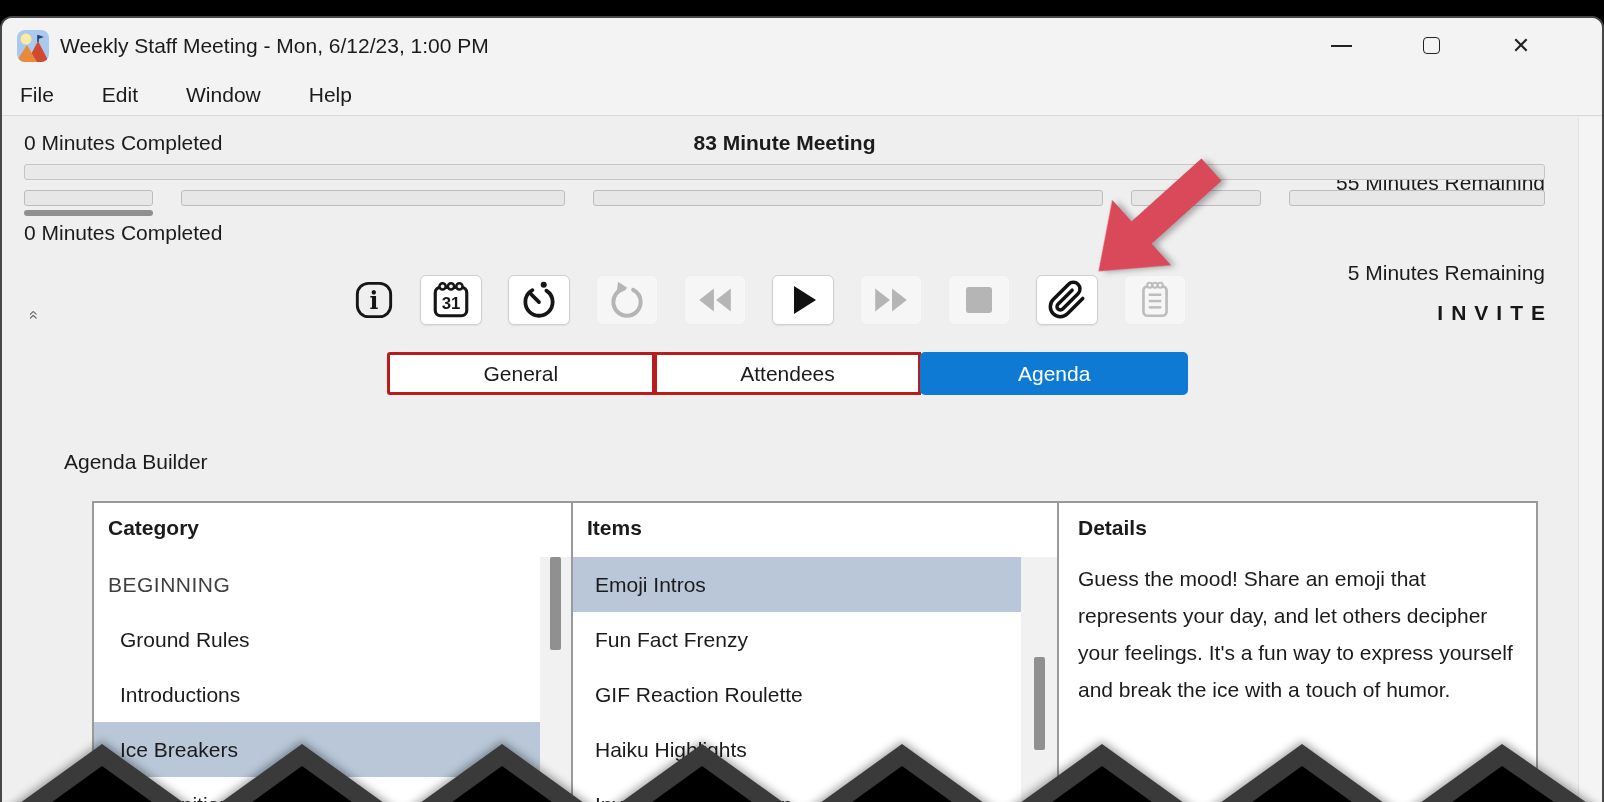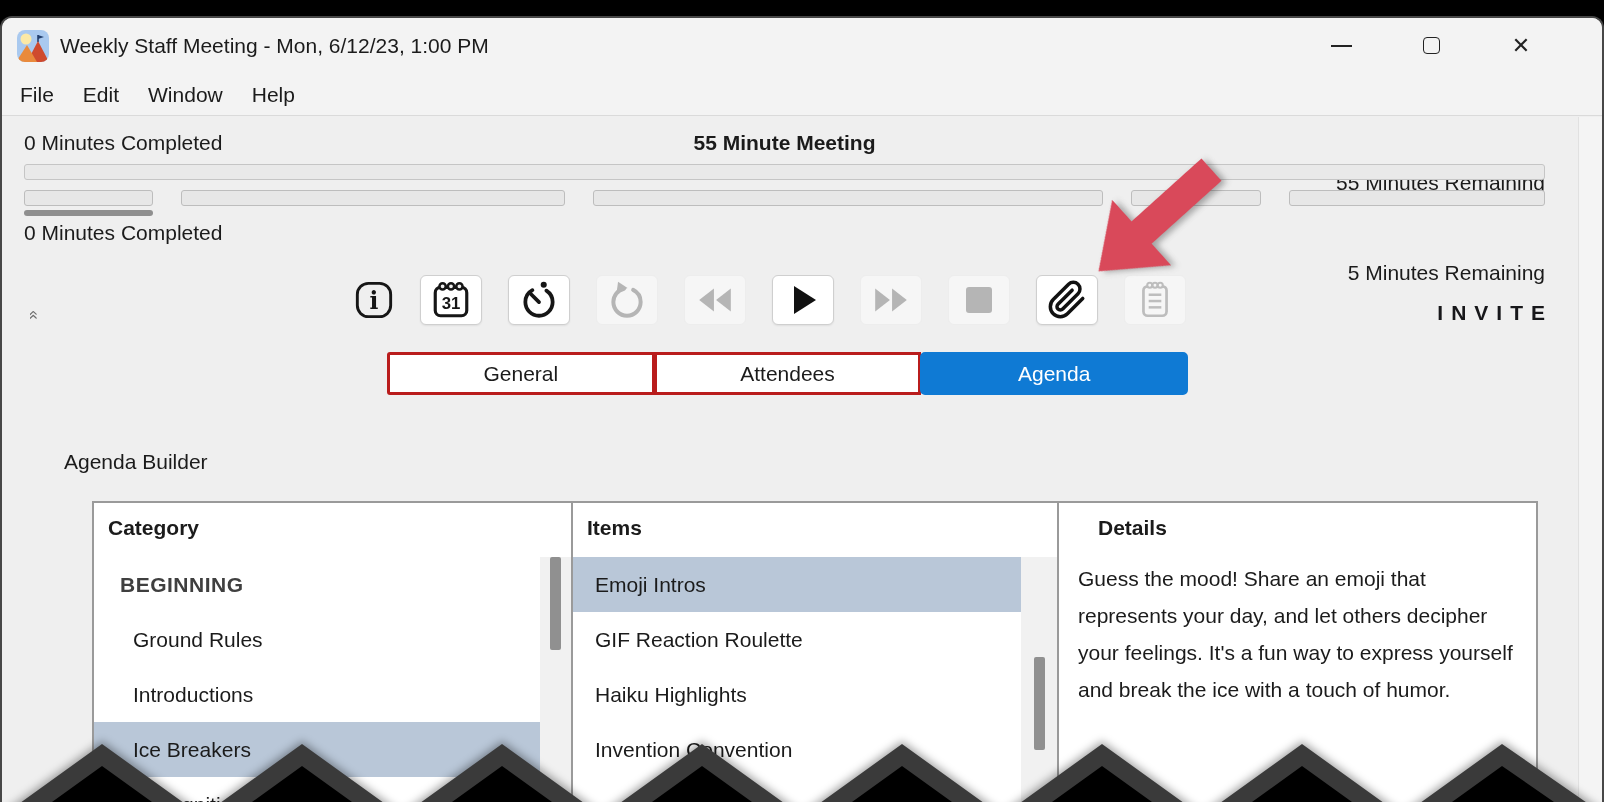--- a/index.html
+++ b/index.html
@@ -14,21 +14,21 @@
   .appicon { position:absolute; left:14px; top:11px; width:34px; height:34px; }
   .wtitle { position:absolute; left:58px; top:0; height:56px; line-height:56px; font-size:21px; }
   .win-btn { position:absolute; top:1px; width:58px; height:53px; display:flex; align-items:center; justify-content:center; }
   .btn-min { right:232px; } .btn-max { right:142px; } .btn-close { right:52px; }
   .glyph-min { width:21px; height:2px; background:#222; }
   .glyph-max { width:17px; height:17px; border:1.7px solid #222; border-radius:4px; }
   .glyph-close { font-size:22px; color:#222; line-height:1; }
 
   
   .menubar { position:absolute; left:0; top:56px; right:0; height:42px; background:#f3f3f3;
-             border-bottom:1px solid #dadada; display:flex; align-items:center; gap:29px; padding-left:18px; }
+             border-bottom:1px solid #dadada; display:flex; align-items:center; gap:48px; padding-left:18px; }
   .menu-item { font-size:21px; cursor:default; }
 
   
   .prog-labels { position:absolute; left:22px; right:57px; height:28px; font-size:21px; }
   .prog-labels .l { position:absolute; left:0; }
   .prog-labels .c { position:absolute; left:0; right:0; text-align:center; font-weight:bold; }
   .prog-labels .r { position:absolute; right:0;margin-top:40px; }
   .row1 { top:113px; } .row2 { top:203px; }
   .bar1 { position:absolute; left:22px; right:57px; top:146px; height:16px;
           background:#e9e9e9; border:1px solid #c5c5c5; border-radius:3px; overflow:hidden; }
@@ -53,30 +53,30 @@
   .tab { flex:1; background:#fff; border:3px solid #b91c1c; margin-left:-1px;
          display:flex; align-items:center; justify-content:center; font-size:21px; }
   .tab:first-child { margin-left:0; border-radius:3px 0 0 3px; }
   .tab.active { background:#0f7ad4; border-color:#0f7ad4; color:#fff; border-radius:5px; z-index:2; }
 
   
   .ab-title { position:absolute; left:62px; top:432px; font-size:21px; }
   .builder { position:absolute; left:90px; top:483px; width:1446px; height:340px;
              background:#fff; border:2px solid #9a9a9a; }
   .builder .hdr { position:absolute; top:13px; font-size:21px; font-weight:bold; }
-  .hdr-cat { left:14px; } .hdr-items { left:493px; } .hdr-details { left:984px;margin-left:20px; }
+  .hdr-cat { left:14px; } .hdr-items { left:493px; } .hdr-details { left:984px; }
   .col-sep { position:absolute; top:0; bottom:0; width:2px; background:#9a9a9a; }
   .sep1 { left:477px; } .sep2 { left:963px; }
   .track { position:absolute; top:54px; bottom:0; background:#f1f1f1; }
   .track-cat { left:446px; width:31px; } .track-items { left:927px; width:36px; }
   .thumb { position:absolute; width:11px; height:93px; background:#909090; border-radius:2px; }
   .thumb-cat { left:10px; top:0; } .thumb-items { left:13px; top:100px; }
   .cat-list { position:absolute; left:0; top:54px; width:446px; font-size:21px; }
-  .cat-section { height:55px; line-height:55px; padding-left:26px; font-weight:bold; color:#3f3f3f; letter-spacing:.5px; }
-  .cat-row { height:55px; line-height:55px; padding-left:39px; }
+  .cat-section { height:55px; line-height:55px; padding-left:14px; font-weight:normal; color:#3f3f3f; letter-spacing:.5px; }
+  .cat-row { height:55px; line-height:55px; padding-left:26px; }
   .items-list { position:absolute; left:479px; top:54px; width:448px; font-size:21px; }
   .item-row { height:55px; line-height:55px; padding-left:22px; }
   .selected { background:#b9c7d8; }
   .details-text { position:absolute; left:984px; top:57px; width:437px; font-size:21px; line-height:37px; }
 
   
   .gutter { position:absolute; left:1576px; right:0; top:99px; bottom:0;
             background:#f4f4f4; border-left:1px solid #e1e1e1; }
 
   
@@ -127,21 +127,21 @@
 
   <div class="menubar" id="menu">
       <div class="menu-item">File</div>
       <div class="menu-item">Edit</div>
       <div class="menu-item">Window</div>
       <div class="menu-item">Help</div>
     </div>
 
   <div class="prog-labels row1">
     <span class="l">0 Minutes Completed</span>
-    <span class="c">55 Minute Meeting</span>
+    <span class="c">83 Minute Meeting</span>
     <span class="r">55 Minutes Remaining</span>
   </div>
   <div class="bar1">
       <div class="bar1-fill" id="bar1fill" style="width: 0%;"></div>
     </div>
 
   <div class="segs" id="segs">
       <div class="seg-wrap" style="flex-grow: 5;">
         <div class="seg-bar"></div>
         <div class="seg-underline"></div>
@@ -255,20 +255,21 @@
         <div class="cat-row selected">Ice Breakers</div>
         <div class="cat-row">Recognitions</div>
       </div>
     <div class="track track-cat">
         <div class="thumb thumb-cat"></div>
       </div>
     <div class="col-sep sep1"></div>
 
     <div class="items-list" id="items-list">
         <div class="item-row selected">Emoji Intros</div>
+        <div class="item-row">Fun Fact Frenzy</div>
         <div class="item-row">GIF Reaction Roulette</div>
         <div class="item-row">Haiku Highlights</div>
         <div class="item-row">Invention Convention</div>
       </div>
     <div class="track track-items">
         <div class="thumb thumb-items"></div>
       </div>
     <div class="col-sep sep2"></div>
 
     <div class="details-text">Guess the mood! Share an emoji that represents your day, and let others decipher your feelings. It's a fun way to express yourself and break the ice with a touch of humor.</div>

